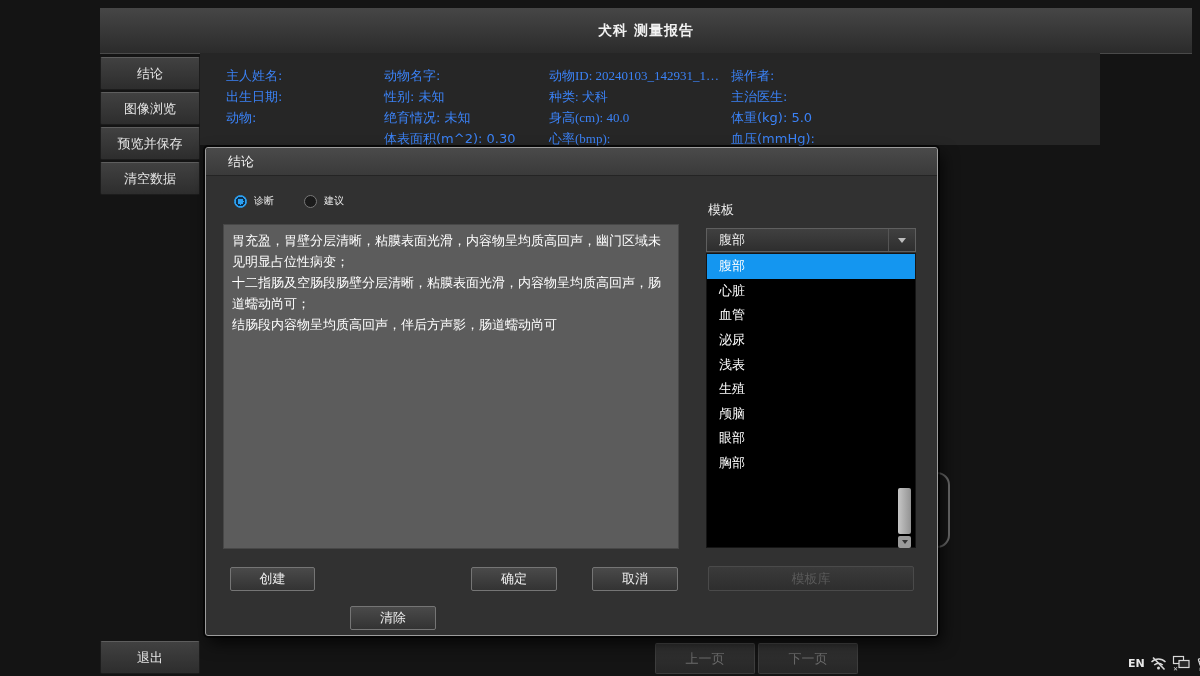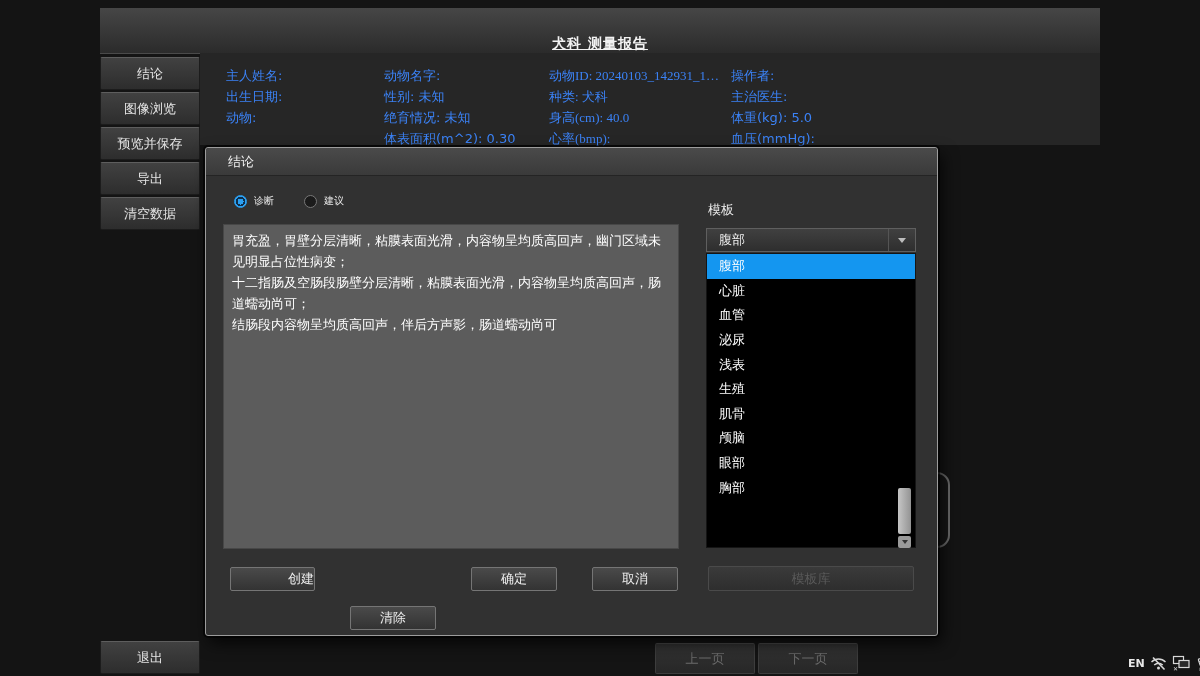--- a/index.html
+++ b/index.html
@@ -3,25 +3,25 @@
 <meta charset="utf-8">
 <style>
   html,body{margin:0;padding:0;}
   body{
     width:1200px;height:676px;position:relative;overflow:hidden;
     background:#141414;color:#e8e8e8;
     font-family:"DejaVu Sans","Liberation Sans",sans-serif;
   }
   
   .topbar{
-    position:absolute;left:100px;top:8px;width:1000px;height:45px;
+    position:absolute;left:100px;top:8px;width:1092px;height:45px;
     background:linear-gradient(#464646,#2b2b2b);
     border-bottom:1px solid #4a4a4a;
-    display:flex;align-items:flex-end;justify-content:center;
-    font-size:14px;font-weight:bold;color:#f2f2f2;letter-spacing:1px;text-decoration:underline;
+    display:flex;align-items:center;justify-content:center;
+    font-size:14px;font-weight:bold;color:#f2f2f2;letter-spacing:1px;
   }
   
   .header-band{
     position:absolute;left:200px;top:53px;width:900px;height:92px;
     background:#262626;
   }
   .hcol{position:absolute;top:12px;font-size:13px;line-height:21px;color:#3b82f6;margin-left:16px;}
   .hcol p{margin:0;height:21px;white-space:nowrap;}
   .hcol.c1{left:10px;}
   .hcol.c2{left:168px;}
@@ -99,21 +99,21 @@
   .scroll-down{
     position:absolute;right:4px;top:282px;width:13px;height:12px;
     background:#9a9a9a;border-radius:2px;display:flex;align-items:center;justify-content:center;cursor:pointer;
   }
   .scroll-down i{width:0;height:0;border-left:3.5px solid transparent;border-right:3.5px solid transparent;border-top:4px solid #333;}
   .dlg-btn{
     position:absolute;top:419px;height:24px;box-sizing:border-box;
     background:linear-gradient(#4a4a4a,#333);border:1px solid #757575;border-radius:2px;
     color:#efefef;font-size:13px;display:flex;align-items:center;justify-content:center;cursor:pointer;
   }
-  .b-create{left:24px;width:85px;justify-content:flex-end;}
+  .b-create{left:24px;width:85px;}
   .b-clear{left:144px;width:86px;margin-top:39px;}
   .b-confirm{left:265px;width:86px;}
   .b-cancel{left:386px;width:86px;}
   .b-tpl-lib{left:502px;width:206px;height:25px;top:418px;color:#5a5a5a;
     background:linear-gradient(#3a3a3a,#2e2e2e);border-color:#4a4a4a;}
   .drawer-handle{
     position:absolute;left:922px;top:472px;width:28px;height:76px;
     border:2px solid #6b6b6b;border-radius:13px;background:#161616;z-index:5;box-sizing:border-box;
   }
 </style>
@@ -153,23 +153,20 @@
 
 <div class="sidebar">
   <div class="side-btn">
       <span>结论</span>
     </div>
   <div class="side-btn">
       <span>图像浏览</span>
     </div>
   <div class="side-btn">
       <span>预览并保存</span>
-    </div>
-  <div class="side-btn">
-      <span>导出</span>
     </div>
   <div class="side-btn">
       <span>清空数据</span>
     </div>
 </div>
 
 <div class="exit-btn">
     <span>退出</span>
   </div>
 
@@ -239,21 +236,20 @@
       </span>
   </div>
 
   <div class="listbox">
     <div class="list-item selected">腹部</div>
     <div class="list-item">心脏</div>
     <div class="list-item">血管</div>
     <div class="list-item">泌尿</div>
     <div class="list-item">浅表</div>
     <div class="list-item">生殖</div>
-    <div class="list-item">肌骨</div>
     <div class="list-item">颅脑</div>
     <div class="list-item">眼部</div>
     <div class="list-item">胸部</div>
     <div class="scroll-thumb"></div>
     <div class="scroll-down">
         <i></i>
       </div>
   </div>
 
   <div class="dlg-btn b-create">

